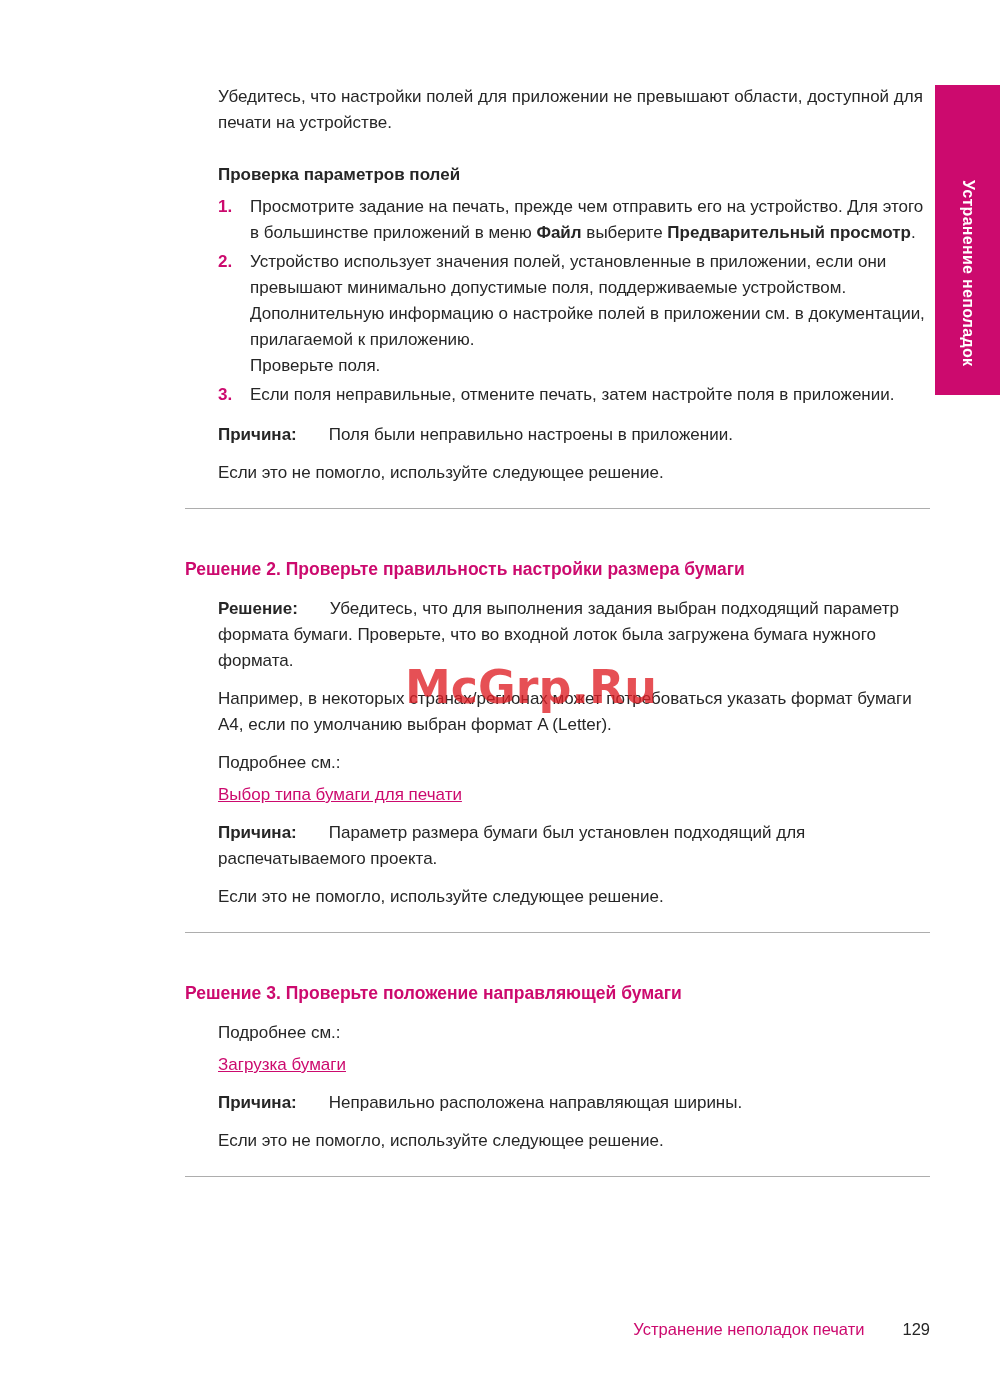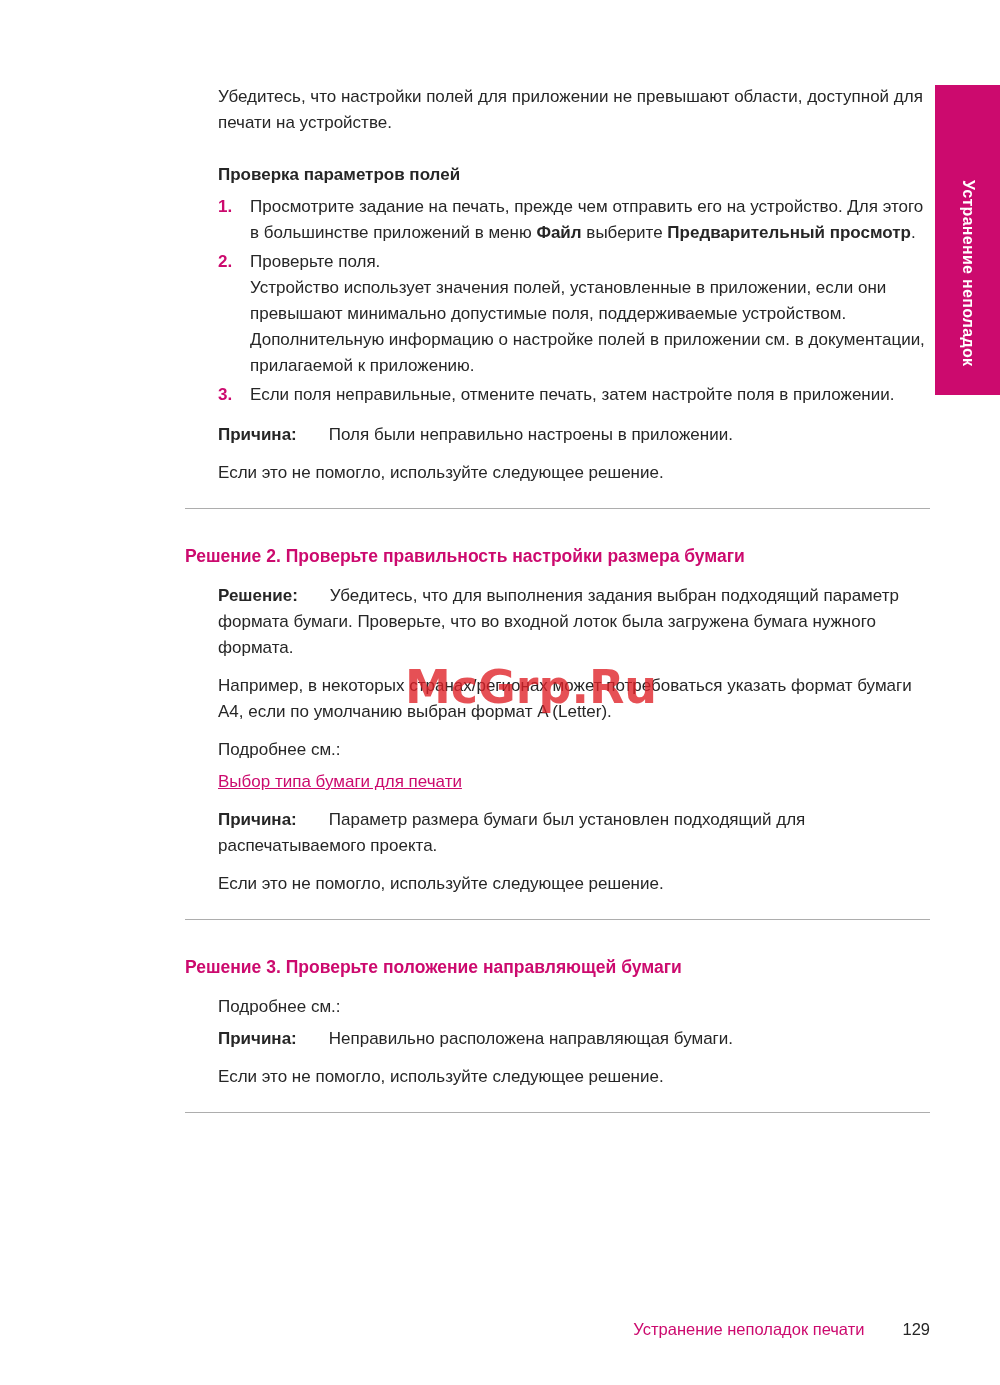--- a/index.html
+++ b/index.html
@@ -38,21 +38,21 @@
   .subheading { margin:0 0 6px 33px; font-weight:bold; font-size:17px; }
 
   .steps { margin:0 0 14px 33px; }
   .step { display:flex; margin-bottom:3px; }
   .step-num { width:32px; flex-shrink:0; color:var(--accent); font-weight:bold; }
   .step-body { flex:1; }
 
   .inline-label { font-weight:bold; margin-right:32px; }
 
   .solution-heading {
-    margin:34px 0 14px 0; color:var(--accent);
+    margin:47px 0 14px 0; color:var(--accent);
     font-size:17.5px; font-weight:bold;
   }
   .divider { border:0; border-top:1px solid var(--divider); margin:22px 0 0 0; }
   .see-also { margin-bottom:6px; }
 
   .doc-link { color:var(--accent); text-decoration:underline; cursor:pointer; }
 
   .watermark {
     position:absolute; left:405px; top:660px;
     font-size:46px; font-weight:bold; color:var(--watermark);
@@ -86,22 +86,22 @@
     <div class="steps">
 
       <div class="step">
         <span class="step-num">1.</span>
         <div class="step-body"><span>Просмотрите задание на печать, прежде чем отправить его на устройство. Для этого в большинстве приложений в меню </span><b>Файл</b><span> выберите </span><b>Предварительный просмотр</b><span>.</span></div>
       </div>
 
       <div class="step">
         <span class="step-num">2.</span>
         <div class="step-body">
+          <div>Устройство использует значения полей, установленные в приложении, если они превышают минимально допустимые поля, поддерживаемые устройством. Дополнительную информацию о настройке полей в приложении см. в документации, прилагаемой к приложению.</div>
           <div>Проверьте поля.</div>
-          <div>Устройство использует значения полей, установленные в приложении, если они превышают минимально допустимые поля, поддерживаемые устройством. Дополнительную информацию о настройке полей в приложении см. в документации, прилагаемой к приложению.</div>
         </div>
       </div>
 
       <div class="step">
         <span class="step-num">3.</span>
         <div class="step-body">Если поля неправильные, отмените печать, затем настройте поля в приложении.</div>
       </div>
 
     </div>
 
@@ -128,22 +128,23 @@
     </section>
 
     <hr class="divider">
 
     <section>
       <h2 class="solution-heading">Решение 3. Проверьте положение направляющей бумаги</h2>
 
 
       <p class="body-p see-also">Подробнее см.:</p>
 
+      <p class="body-p"><a class="doc-link" href="#">Загрузка бумаги</a></p>
 
-      <p class="body-p"><b class="inline-label">Причина:</b><span>Неправильно расположена направляющая бумаги.</span></p>
+      <p class="body-p"><b class="inline-label">Причина:</b><span>Неправильно расположена направляющая ширины.</span></p>
 
       <p class="body-p">Если это не помогло, используйте следующее решение.</p>
     </section>
 
     <hr class="divider">
 
   </main>
 
   <div class="watermark">McGrp.Ru</div>
 

